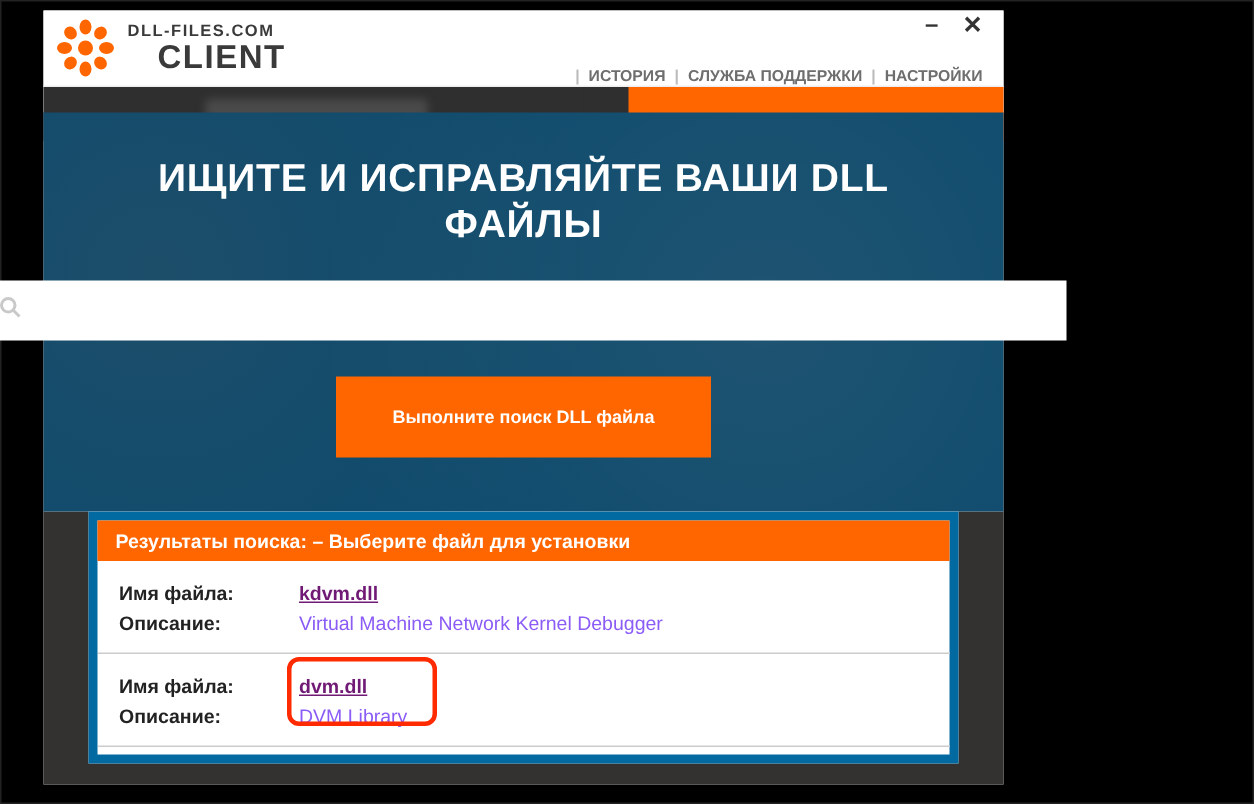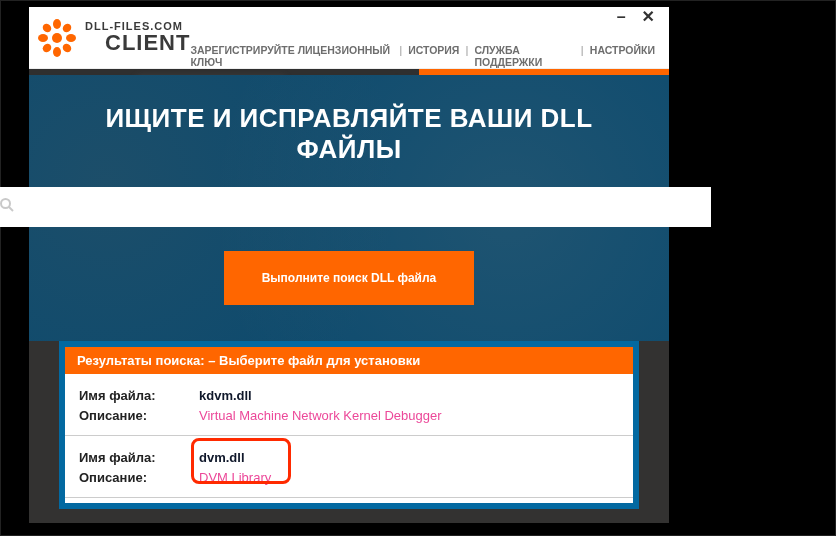--- a/index.html
+++ b/index.html
@@ -40,22 +40,22 @@
 
 
 .results-wrap { background: #333231; padding: 0 30px 14px 30px; flex: 1; }
 .results { background: #fff; border: 6px solid #0369a1; position: relative; height: 168px; display: flex; flex-direction: column; }
 .results-head { background: #ff6600; color: #fff; font-size: 13px; font-weight: 700; padding: 6px 12px; }
 .results-body { flex: 1; overflow-y: auto; }
 .result-row { border-bottom: 1px solid #ccc; padding: 12px 30px 10px 14px; position: relative; }
 .result-row:last-child { border-bottom: none; }
 .rr-line { display: flex; font-size: 13px; line-height: 1.5; }
 .rr-label { width: 120px; font-weight: 700; color: #222; }
-.rr-val { color: #ec4899; }
-.rr-link { color: #0f172a; font-weight: 700; cursor: pointer; }
+.rr-val { color: #8b5cf6; }
+.rr-link { color: #701a75; font-weight: 700; text-decoration: underline; cursor: pointer; }
 .highlight-box { position: absolute; border: 3px solid #ff2a00; border-radius: 8px; pointer-events: none; }
 
 
 .results-body::-webkit-scrollbar { width: 16px; }
 .results-body::-webkit-scrollbar-track { background: #f0f0f0; }
 .results-body::-webkit-scrollbar-thumb { background: #c8c8c8; border: 2px solid #f0f0f0; }
 .results-body::-webkit-scrollbar-button { background: #f0f0f0; height: 16px; }
 </style>
 </head>
 <body>
@@ -84,21 +84,20 @@
           <span class="logo-top">DLL-FILES.COM</span>
           <span class="logo-bot">CLIENT</span>
         </div>
       </div>
       <div class="header-right">
         <div class="win-controls">
           <span>–</span>
           <span>✕</span>
         </div>
         <div class="menu">
-          <a>ЗАРЕГИСТРИРУЙТЕ ЛИЦЕНЗИОННЫЙ КЛЮЧ</a>
           <span class="sep">|</span>
           <a>ИСТОРИЯ</a>
           <span class="sep">|</span>
           <a>СЛУЖБА ПОДДЕРЖКИ</a>
           <span class="sep">|</span>
           <a>НАСТРОЙКИ</a>
         </div>
       </div>
     </div>
 

